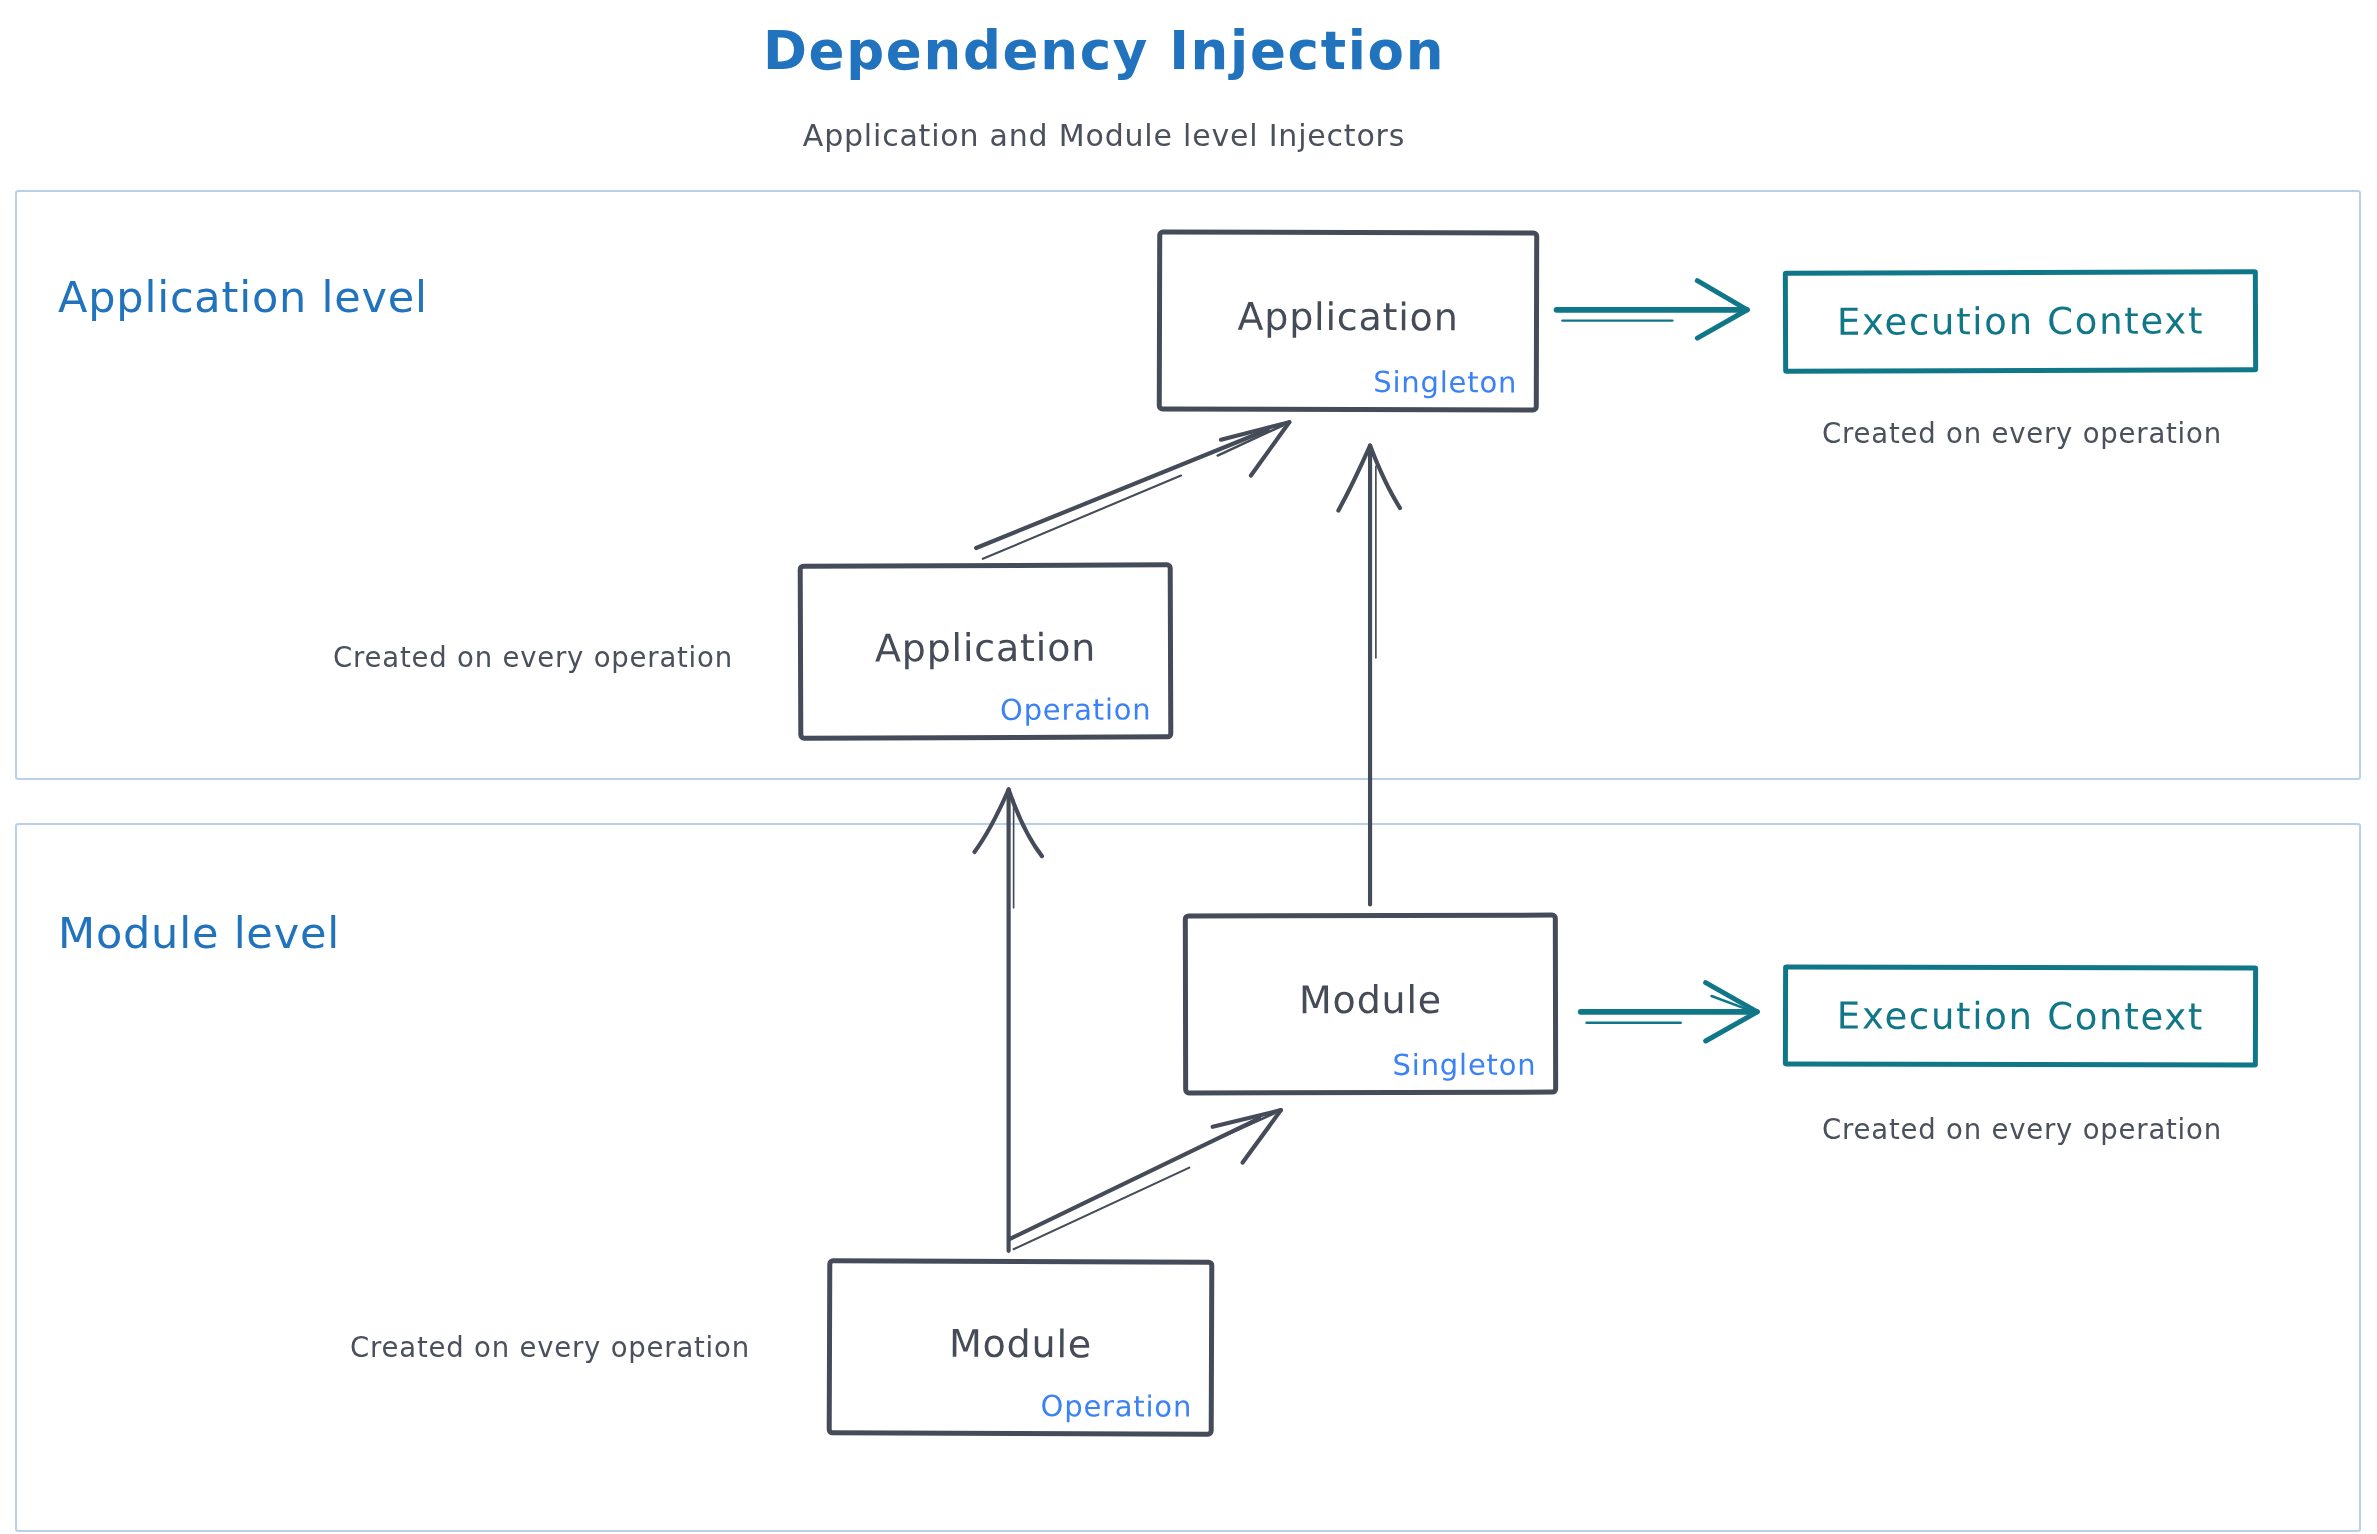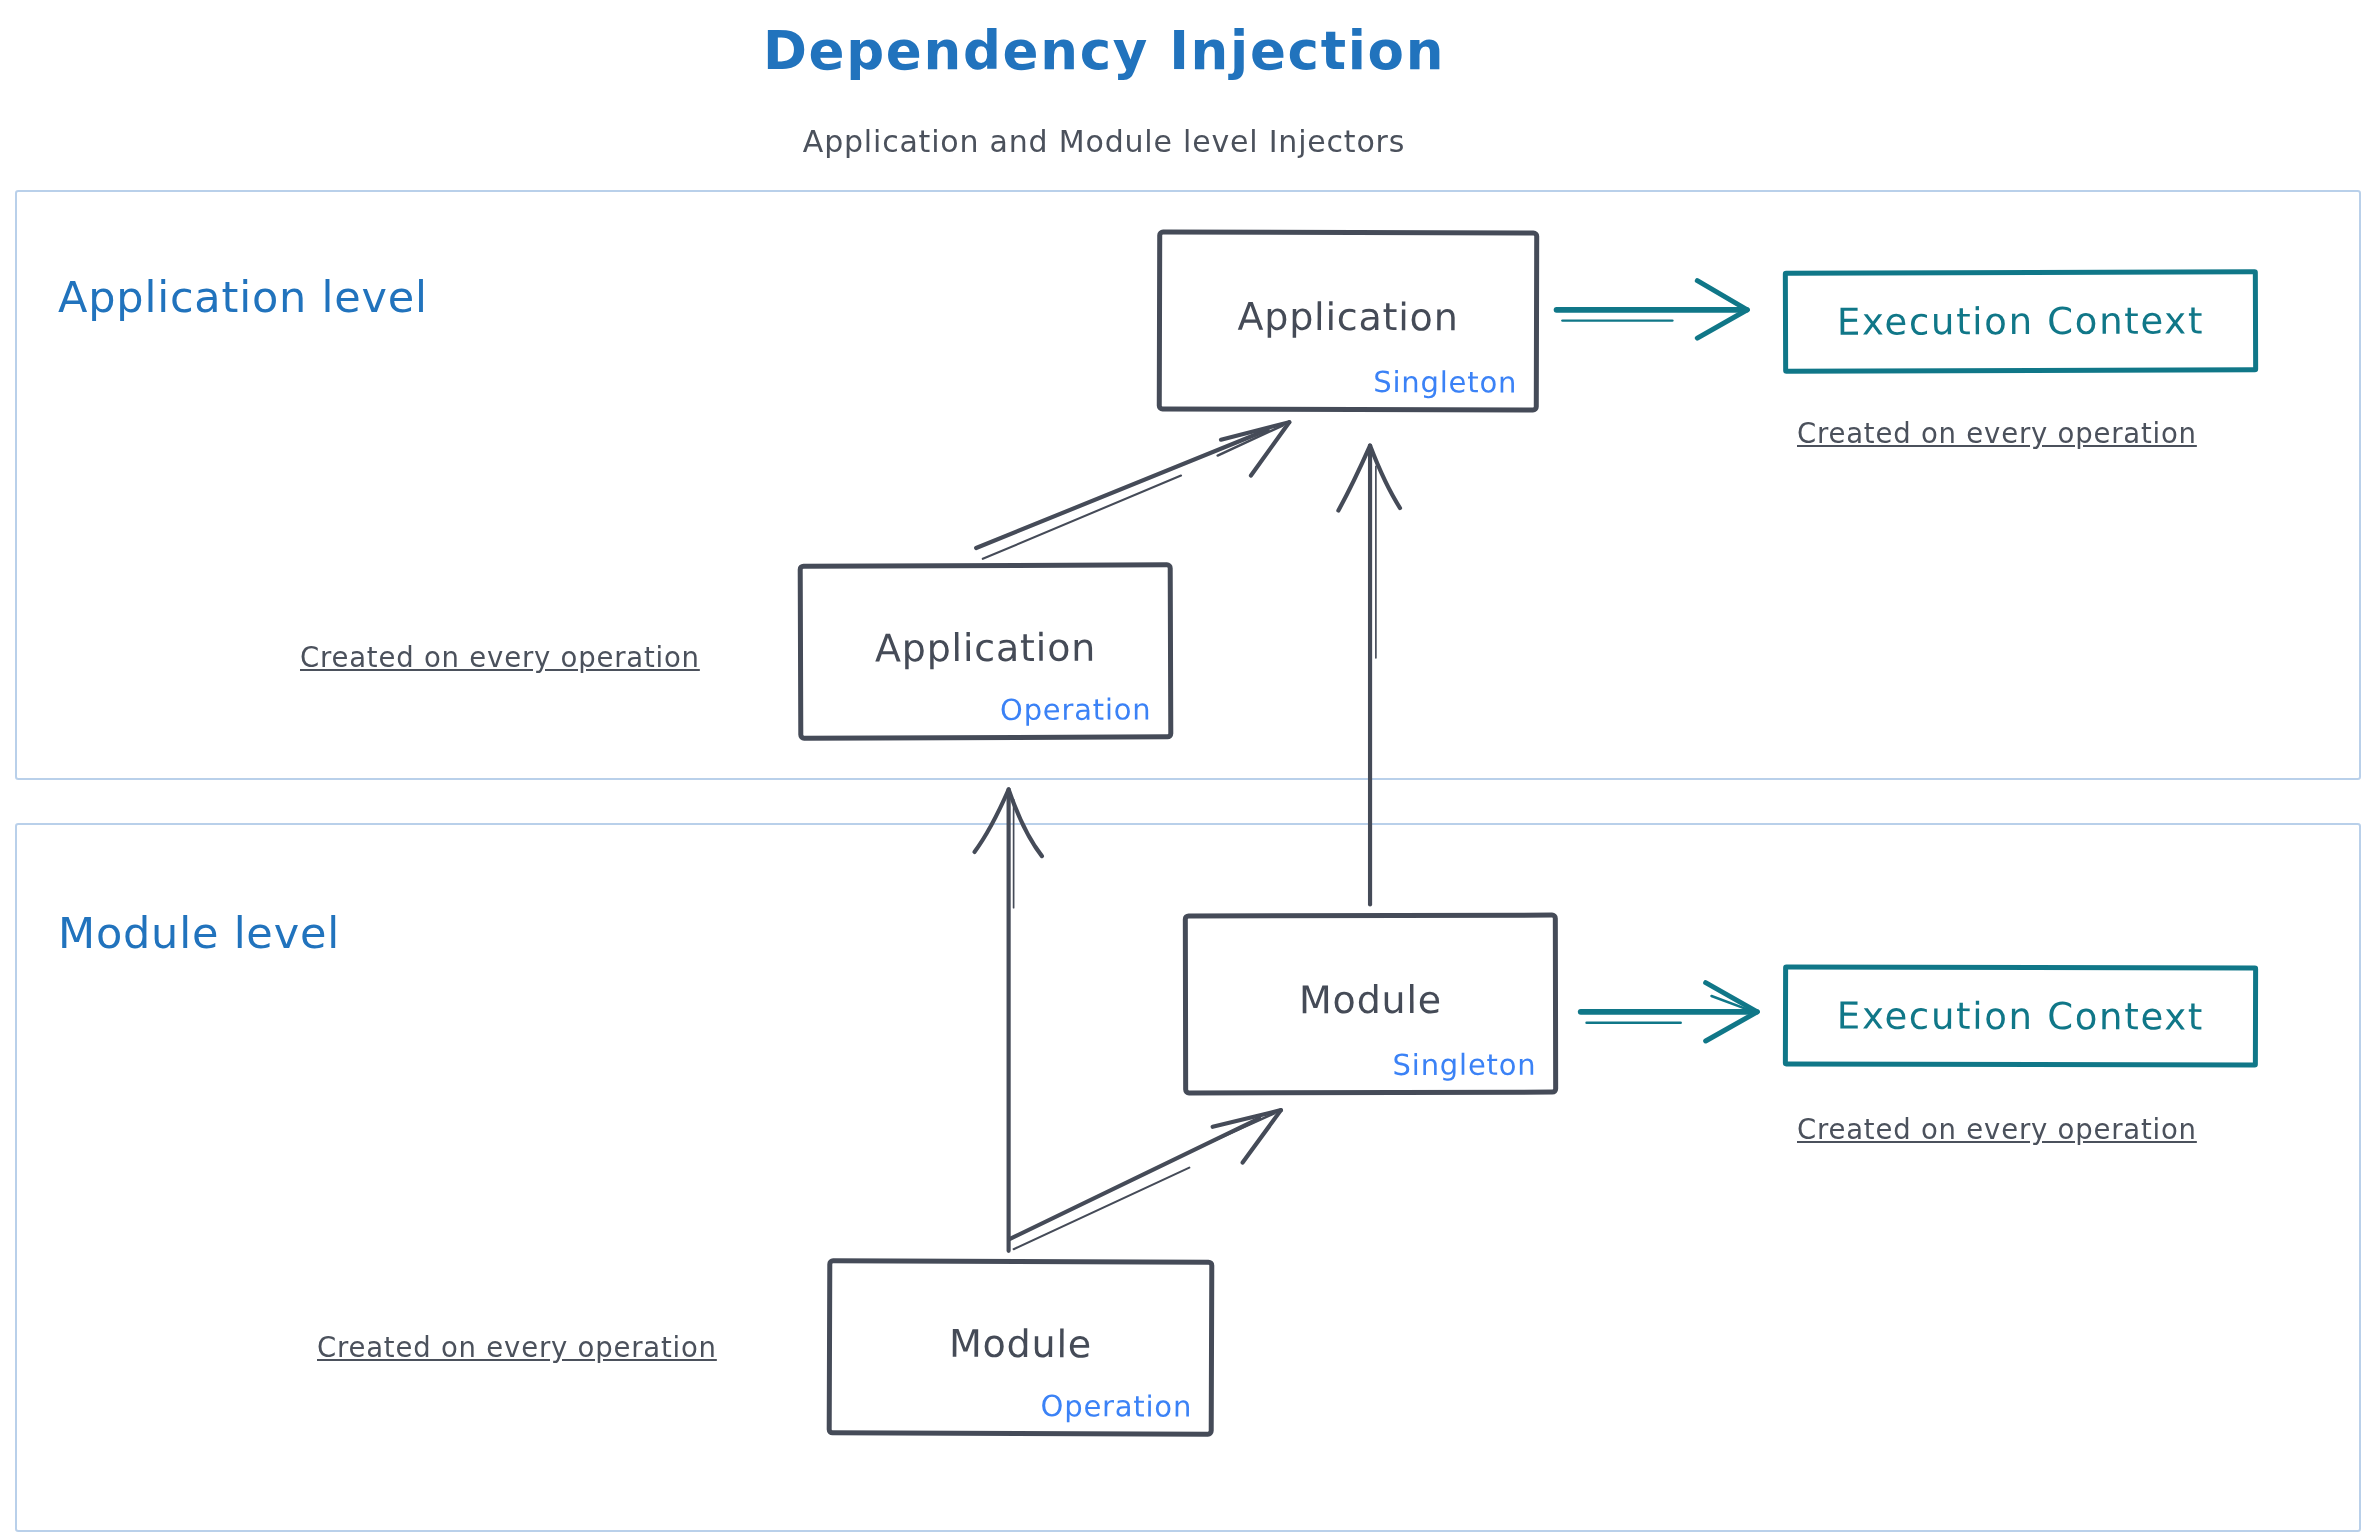--- a/index.html
+++ b/index.html
@@ -8,21 +8,21 @@
     font-family:"DejaVu Sans",sans-serif;color:#454b57;
   }
   .abs{position:absolute;}
   .center{text-align:center;margin-top:8px;}
 
   .page-title{
     left:750px;top:11.7px;width:708px;
     font-size:53px;font-weight:bold;color:#2173bd;letter-spacing:1.7px;
   }
   .page-subtitle{
-    left:750px;top:116px;width:708px;
+    left:750px;top:110px;width:708px;
     font-size:30px;color:#4b515c;letter-spacing:0.8px;
   }
 
   .level-container{
     border:2.5px solid #b9d0ea;border-radius:3.3px;background:transparent;
   }
   .app-container{left:15px;top:190px;width:2342px;height:586px;}
   .module-container{left:15px;top:823px;width:2342px;height:705px;}
 
   .level-label{
@@ -50,21 +50,21 @@
   .ec-box{
     position:absolute;border:5.8px solid #107788;border-radius:3.3px;background:#fff;
     display:flex;align-items:center;justify-content:center;
     font-size:37px;color:#107788;letter-spacing:1.7px;white-space:nowrap;
   }
   .ec-app{left:1783px;top:270px;width:465px;height:93px;transform:rotate(-0.2deg);}
   .ec-module{left:1783px;top:965px;width:465px;height:92px;transform:rotate(0.15deg);}
 
   .caption{
     position:absolute;font-size:27.5px;color:#4b515c;letter-spacing:0.8px;
-    white-space:nowrap;text-align:left;text-decoration:underline;
+    white-space:nowrap;text-align:center;
   }
   .caption-ec-app{left:1797px;top:417px;width:450px;}
   .caption-ec-module{left:1797px;top:1113px;width:450px;}
   .caption-op-app{left:300px;top:641px;width:466px;}
   .caption-op-module{left:317px;top:1331px;width:466px;}
 
   svg.arrow-layer{position:absolute;left:0;top:0;}
   .dk{stroke:#454b58;fill:none;stroke-linecap:round;stroke-linejoin:round;}
   .tl{stroke:#107788;fill:none;stroke-linecap:round;stroke-linejoin:round;}
 </style>

